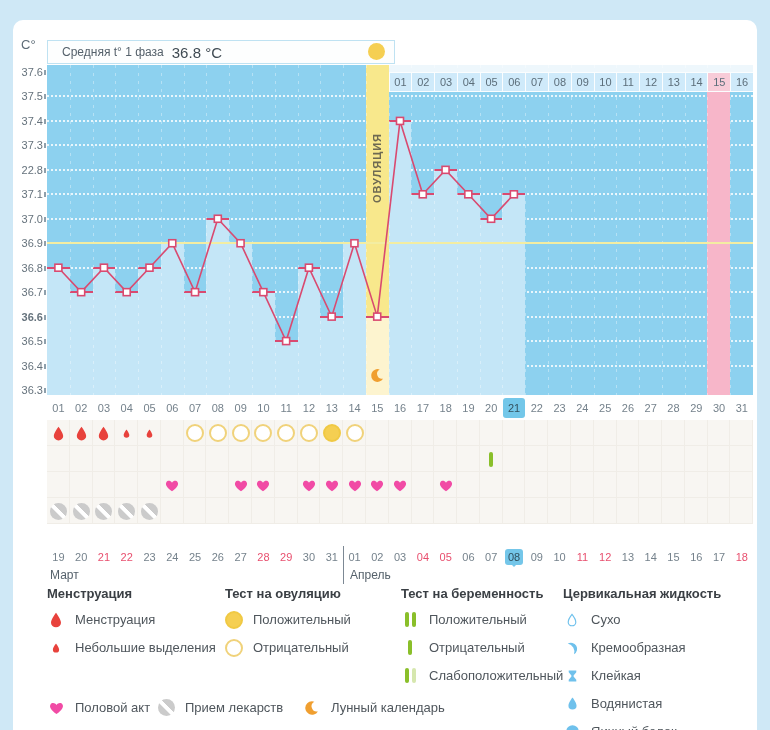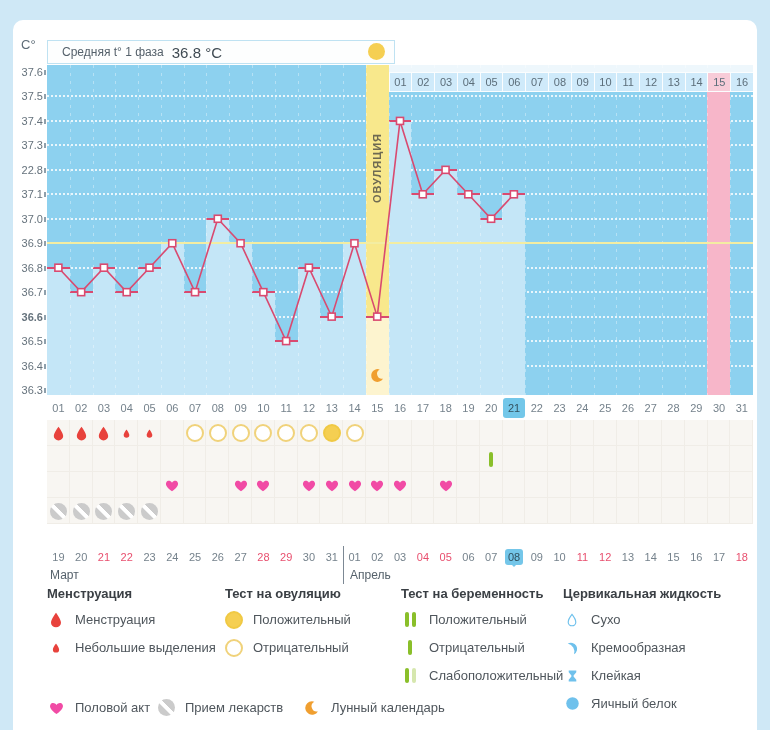--- a/index.html
+++ b/index.html
@@ -607,20 +607,28 @@
         <div class="lg-item">
           <div class="lg-icon">
             <svg viewBox="0 0 24 24" width="13" height="16">
               <path fill="#6fc1ec" d="M5 2h14v3L14 11v2l5 6v3H5v-3l5-6v-2L5 5V2Z"></path>
             </svg>
           </div>
           <div>Клейкая</div>
         </div>
         <div class="lg-item">
           <div class="lg-icon">
+            <svg viewBox="0 0 24 24" width="13" height="15">
+              <path fill="#6fc1ec" d="M12 1C12 1 4.5 10.5 4.5 16A7.5 7 0 0 0 19.5 16C19.5 10.5 12 1 12 1Z"></path>
+            </svg>
+          </div>
+          <div>Водянистая</div>
+        </div>
+        <div class="lg-item">
+          <div class="lg-icon">
             <svg viewBox="0 0 24 24" width="15" height="15">
               <circle fill="#6fc1ec" cx="12" cy="12" r="10"></circle>
             </svg>
           </div>
           <div>Яичный белок</div>
         </div>
       </div>
       <div class="lg-item" style="position: absolute; left: 34px; top: 678px;">
         <div class="lg-icon">
           <svg viewBox="0 0 24 24" width="17" height="16">

